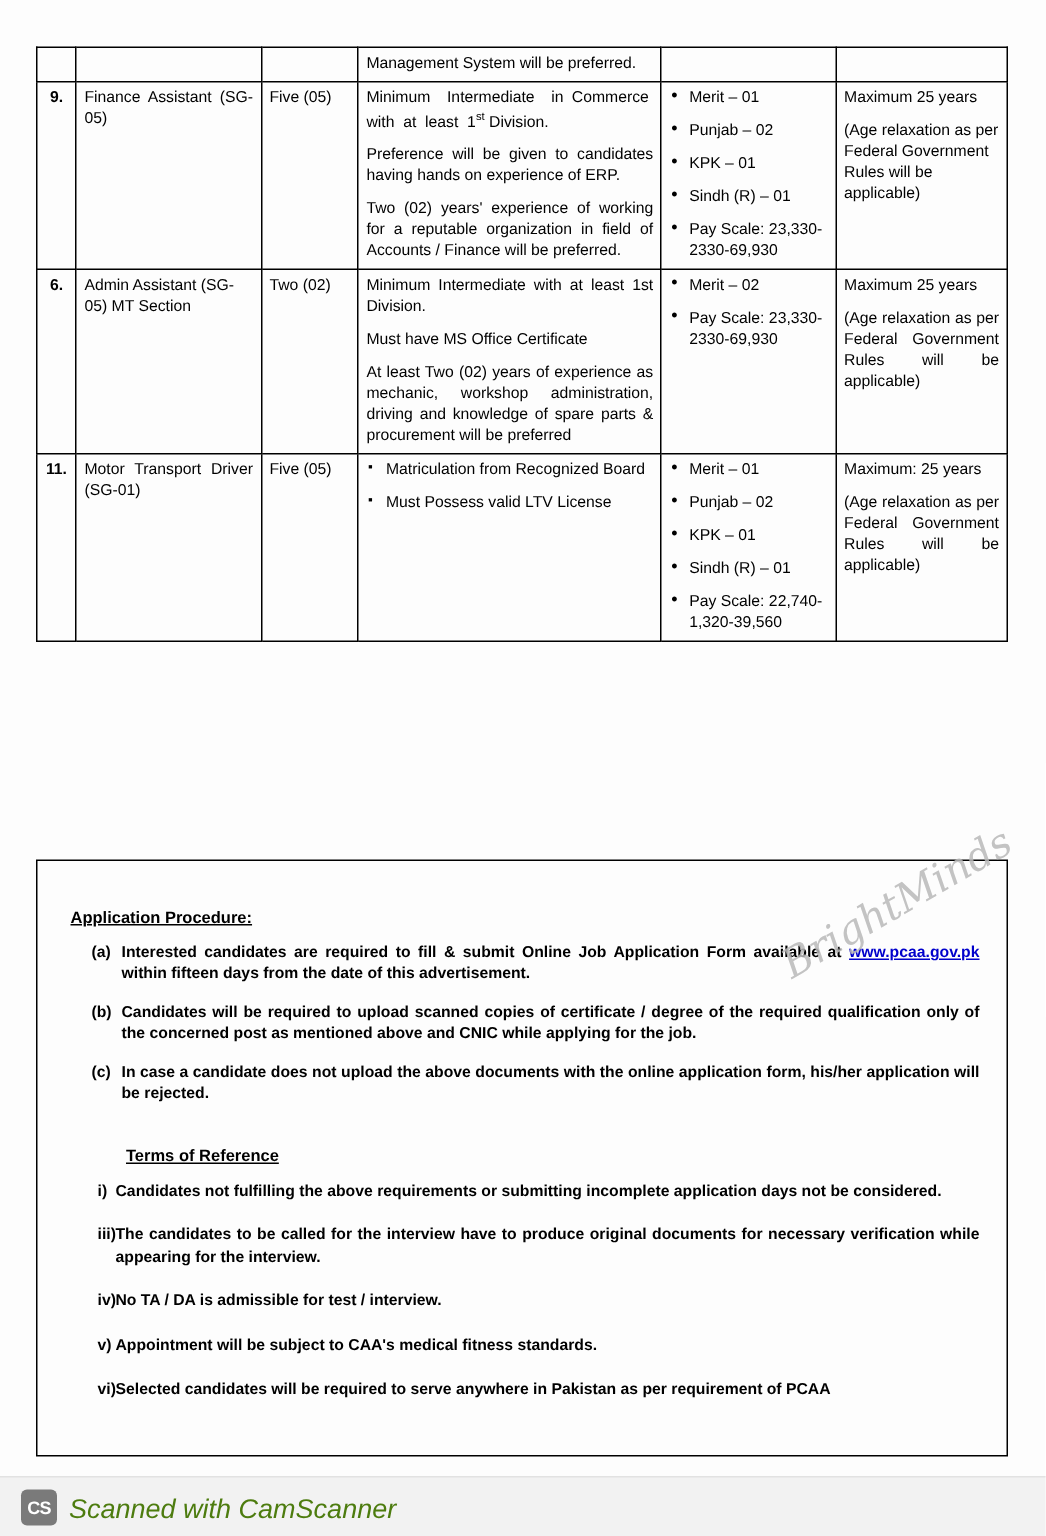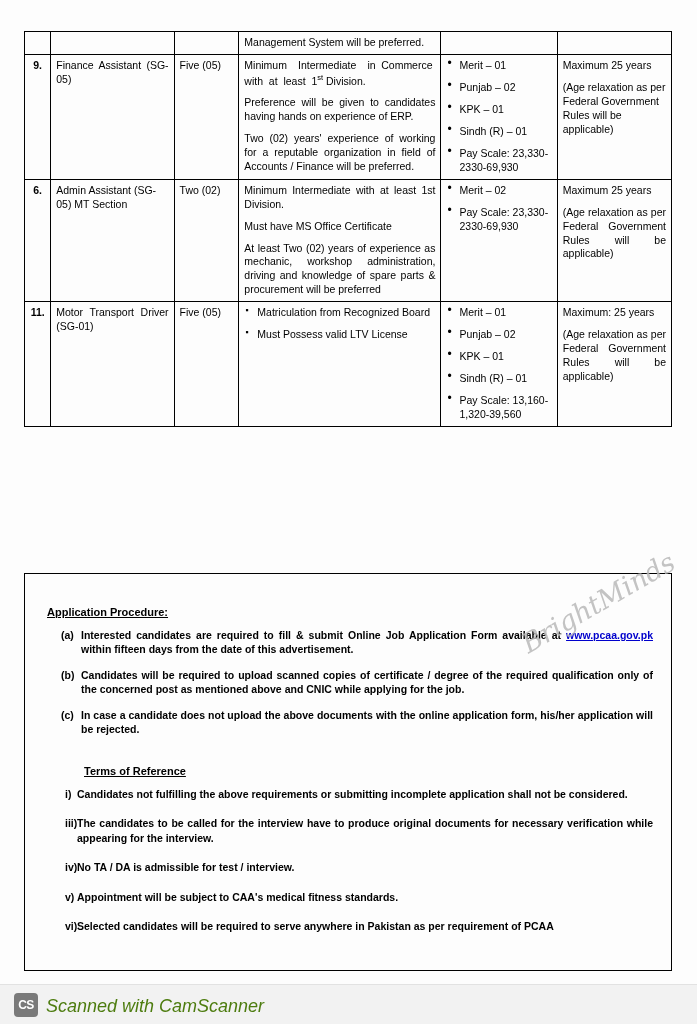--- a/index.html
+++ b/index.html
@@ -245,21 +245,21 @@
           <li>Matriculation from Recognized Board</li>
           <li>Must Possess valid LTV License</li>
         </ul>
       </td>
       <td class="c-quota">
         <ul class="bul dot">
           <li>Merit – 01</li>
           <li>Punjab – 02</li>
           <li>KPK – 01</li>
           <li>Sindh (R) – 01</li>
-          <li>Pay Scale: 13,160-1,320-39,560</li>
+          <li>Pay Scale: 22,740-1,320-39,560</li>
         </ul>
       </td>
       <td class="c-age">
         <p>Maximum: 25 years</p>
         <p class="just">(Age relaxation as per Federal Government Rules will be applicable)</p>
       </td>
     </tr>
   </tbody>
     </table>
 
@@ -279,21 +279,21 @@
 
     <div class="item">
       <div class="mk">(c)</div>
       <div class="txt">In case a candidate does not upload the above documents with the online application form, his/her application will be rejected.</div>
     </div>
 
     <div class="sec-title tor">Terms of Reference</div>
 
     <div class="item tor-item">
       <div class="mk">i)</div>
-      <div class="txt">Candidates not fulfilling the above requirements or submitting incomplete application shall not be considered.</div>
+      <div class="txt">Candidates not fulfilling the above requirements or submitting incomplete application days not be considered.</div>
     </div>
     <div class="item tor-item">
       <div class="mk">iii)</div>
       <div class="txt">The candidates to be called for the interview have to produce original documents for necessary verification while appearing for the interview.</div>
     </div>
     <div class="item tor-item">
       <div class="mk">iv)</div>
       <div class="txt">No TA / DA is admissible for test / interview.</div>
     </div>
     <div class="item tor-item">

